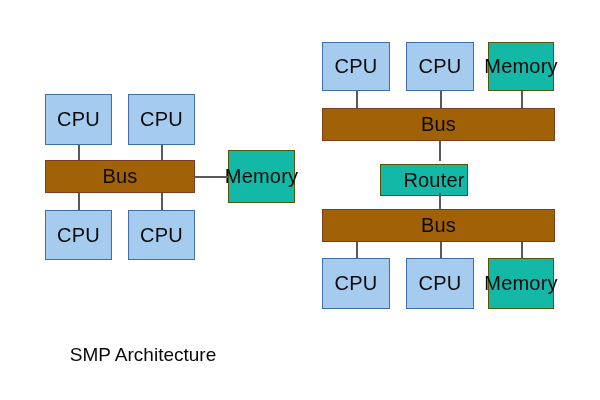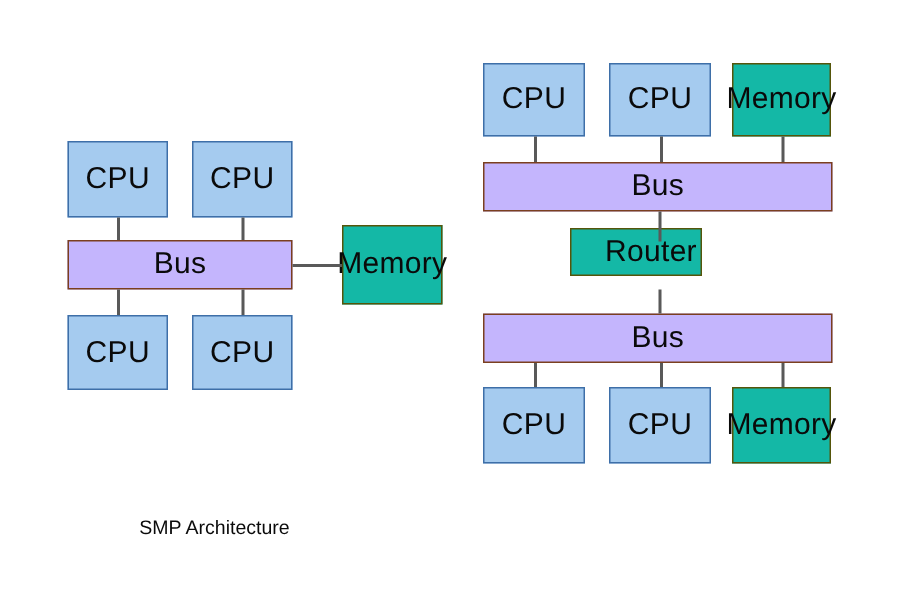--- a/index.html
+++ b/index.html
@@ -23,36 +23,36 @@
     justify-content: center;
     font-size: 20px;
     color: #0a0a0a;
     letter-spacing: 0.2px;
   }
   .cpu {
     background: #a5cbef;
     border: 1.5px solid #3e6fa8;
   }
   .bus {
-    background: #c4b5fd;
+    background: #a16207;
     border: 1.5px solid #7b3f1f;
   }
   .mem {
     background: #14b8a6;
     border: 1.5px solid #55550a;
   }
   .line {
     position: absolute;
     background: #595959;
   }
   .vline { width: 1.5px; }
   .hline { height: 1.5px; }
   .caption {
     position: absolute;
-    font-size: 13px;
+    font-size: 19px;
     color: #0a0a0a;
     text-align: center;
     width: 220px;
   }
 </style>
 </head>
 <body>
 
 <div id="canvas">
 
@@ -77,21 +77,21 @@
   <div class="caption" style="left:33px; top:344px;">SMP Architecture</div>
 
   <div class="node cpu" style="left:322px; top:42px; width:68px; height:49px;">CPU</div>
 
   <div class="node cpu" style="left:406px; top:42px; width:68px; height:49px;">CPU</div>
 
   <div class="node mem" style="left:488px; top:42px; width:66px; height:49px;">Memory</div>
 
   <div class="node bus" style="left:322px; top:108px; width:233px; height:33px;">Bus</div>
 
-  <div class="node mem" style="left:380px; top:152px; width:88px; height:32px;padding-left:20px;">Router</div>
+  <div class="node mem" style="left:380px; top:164px; width:88px; height:32px;padding-left:20px;">Router</div>
 
   <div class="node bus" style="left:322px; top:209px; width:233px; height:33px;">Bus</div>
 
   <div class="node cpu" style="left:322px; top:258px; width:68px; height:51px;">CPU</div>
 
   <div class="node cpu" style="left:406px; top:258px; width:68px; height:51px;">CPU</div>
 
   <div class="node mem" style="left:488px; top:258px; width:66px; height:51px;">Memory</div>
 
   <div class="line vline" style="left:356px; top:91px; height:17px;"></div>

